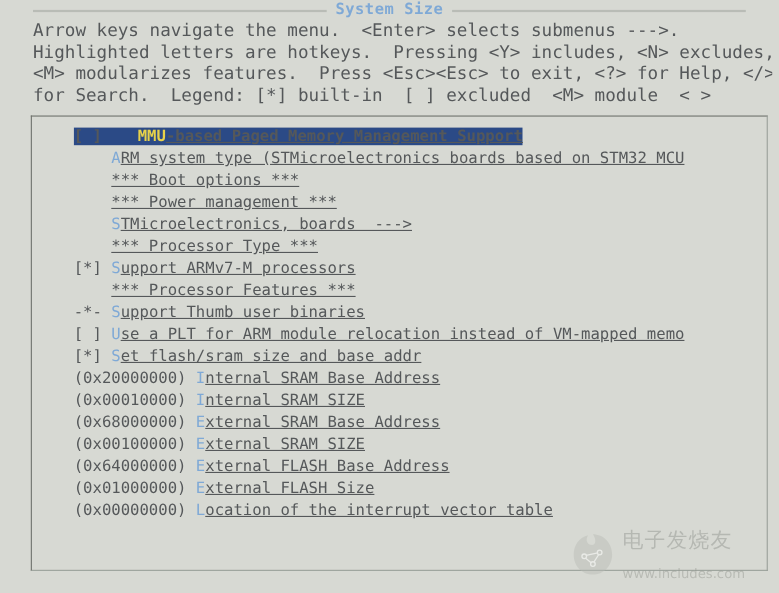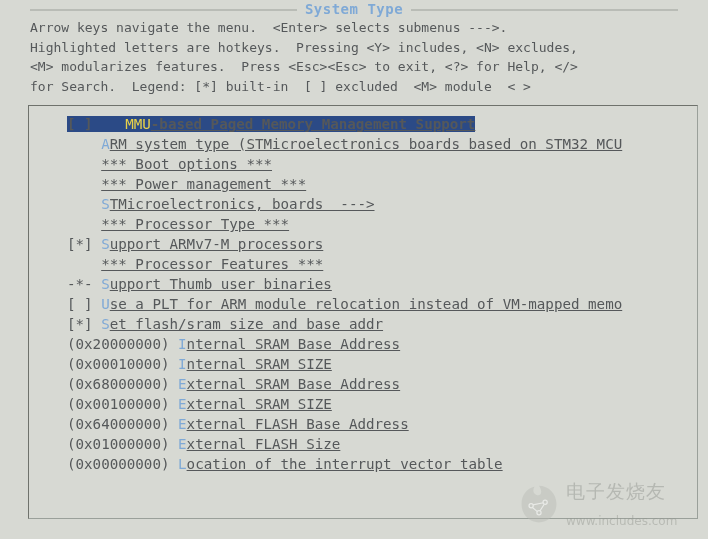--- a/index.html
+++ b/index.html
@@ -43,21 +43,21 @@
     white-space: nowrap;
   }
 
   
   #help-header {
     position: absolute;
     top: 18px;
     left: 30px;
     width: 672px;
     color: #55585a;
-    font-size: 13px;
+    font-size: 16px;
     line-height: 19.6px;
     white-space: pre;
     overflow: hidden;
   }
   #help-header .help-line { height: 19.6px; }
 
   
   #menu-panel {
     position: absolute;
     left: 28px;
@@ -95,21 +95,21 @@
   .menu-row.selected {
     background: transparent;
   }
   .menu-row.selected .hl {
     background: #2b4a86;
     color: #ffffff;
     font-weight: bold;
   }
   .menu-row.selected .hl .hotkey {
     color: #e8d24a;
-    font-weight: normal;
+    font-weight: bold;
     padding-left: 24px;
   }
 
   
   #watermark {
     position: absolute;
     right: 10px;
     bottom: 6px;
     width: 180px;
     height: 58px;
@@ -144,21 +144,21 @@
     color: #93968f;
     line-height: 15px;
     white-space: nowrap;
   }
 </style>
 </head>
 <body>
 
 <div id="titlebar">
   <div class="rule left"></div>
-  <div id="window-title">System Type</div>
+  <div id="window-title">System Size</div>
   <div class="rule right"></div>
 </div>
 
 <div id="help-header"><div class="help-line">Arrow keys navigate the menu.  &lt;Enter&gt; selects submenus ---&gt;.</div><div class="help-line">Highlighted letters are hotkeys.  Pressing &lt;Y&gt; includes, &lt;N&gt; excludes,</div><div class="help-line">&lt;M&gt; modularizes features.  Press &lt;Esc&gt;&lt;Esc&gt; to exit, &lt;?&gt; for Help, &lt;/&gt;</div><div class="help-line">for Search.  Legend: [*] built-in  [ ] excluded  &lt;M&gt; module  &lt; &gt;</div></div>
 
 <div id="menu-panel">
   <div id="menu-list"><div class="menu-row selected"><span class="hl"><span class="prefix">[ ] </span><span class="hotkey">MMU</span><span class="body">-based Paged Memory Management Support</span></span></div><div class="menu-row"><span class="prefix">    </span><span class="hotkey">A</span><span class="body">RM system type (STMicroelectronics boards based on STM32 MCU</span></div><div class="menu-row"><span class="prefix">    </span><span class="hotkey"></span><span class="body">*** Boot options ***</span></div><div class="menu-row"><span class="prefix">    </span><span class="hotkey"></span><span class="body">*** Power management ***</span></div><div class="menu-row"><span class="prefix">    </span><span class="hotkey">S</span><span class="body">TMicroelectronics, boards  ---&gt;</span></div><div class="menu-row"><span class="prefix">    </span><span class="hotkey"></span><span class="body">*** Processor Type ***</span></div><div class="menu-row"><span class="prefix">[*] </span><span class="hotkey">S</span><span class="body">upport ARMv7-M processors</span></div><div class="menu-row"><span class="prefix">    </span><span class="hotkey"></span><span class="body">*** Processor Features ***</span></div><div class="menu-row"><span class="prefix">-*- </span><span class="hotkey">S</span><span class="body">upport Thumb user binaries</span></div><div class="menu-row"><span class="prefix">[ ] </span><span class="hotkey">U</span><span class="body">se a PLT for ARM module relocation instead of VM-mapped memo</span></div><div class="menu-row"><span class="prefix">[*] </span><span class="hotkey">S</span><span class="body">et flash/sram size and base addr</span></div><div class="menu-row"><span class="prefix">(0x20000000) </span><span class="hotkey">I</span><span class="body">nternal SRAM Base Address</span></div><div class="menu-row"><span class="prefix">(0x00010000) </span><span class="hotkey">I</span><span class="body">nternal SRAM SIZE</span></div><div class="menu-row"><span class="prefix">(0x68000000) </span><span class="hotkey">E</span><span class="body">xternal SRAM Base Address</span></div><div class="menu-row"><span class="prefix">(0x00100000) </span><span class="hotkey">E</span><span class="body">xternal SRAM SIZE</span></div><div class="menu-row"><span class="prefix">(0x64000000) </span><span class="hotkey">E</span><span class="body">xternal FLASH Base Address</span></div><div class="menu-row"><span class="prefix">(0x01000000) </span><span class="hotkey">E</span><span class="body">xternal FLASH Size</span></div><div class="menu-row"><span class="prefix">(0x00000000) </span><span class="hotkey">L</span><span class="body">ocation of the interrupt vector table</span></div></div>
 </div>
 
 <div id="watermark">

